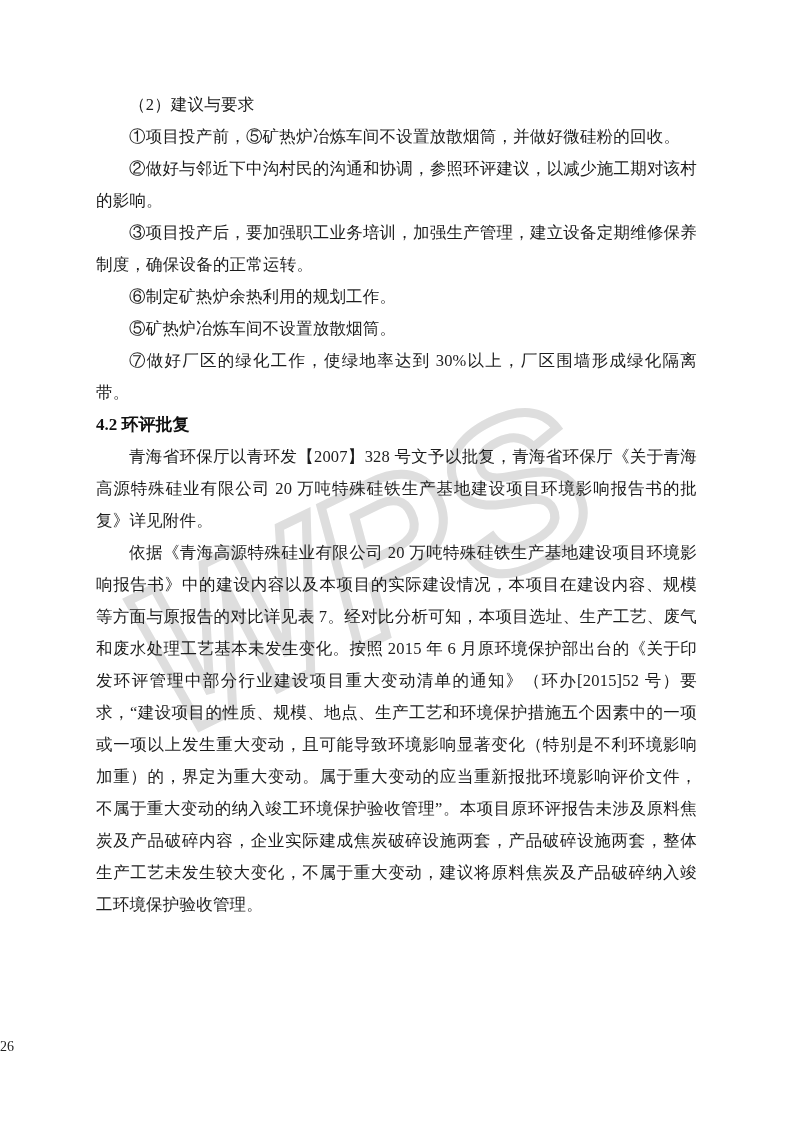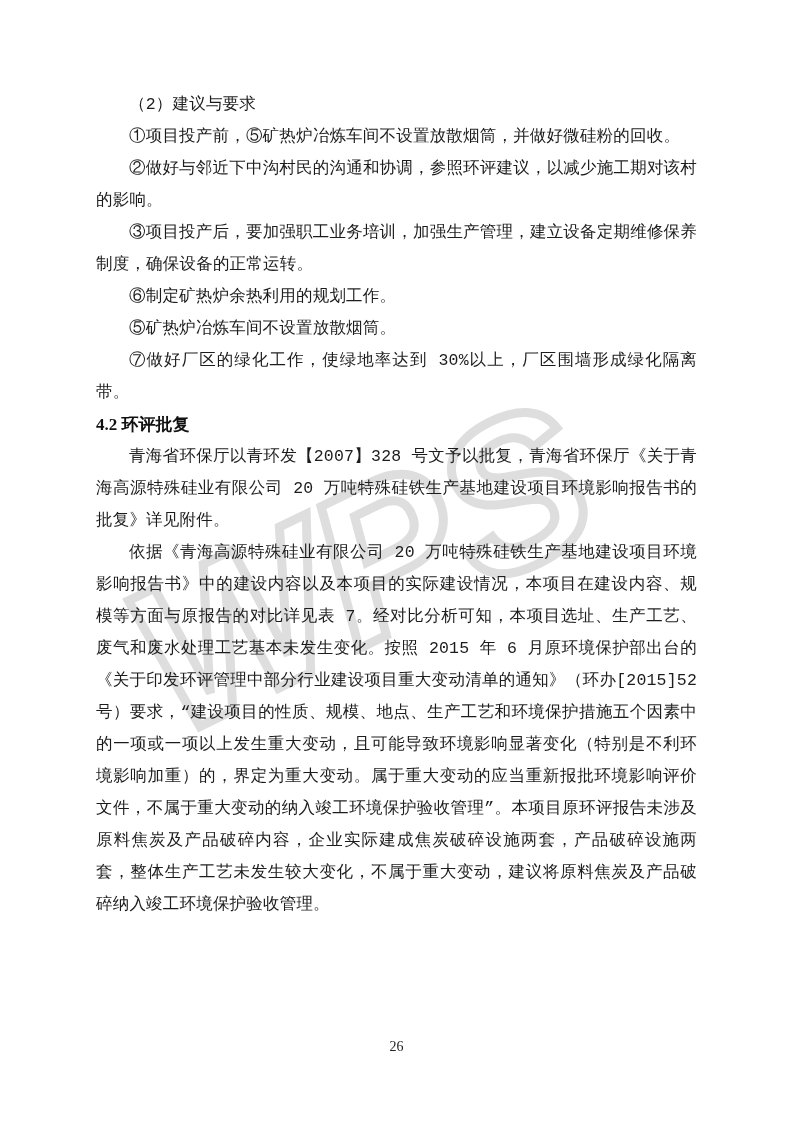--- a/index.html
+++ b/index.html
@@ -31,38 +31,36 @@
     width: 601px;
     z-index: 2;
   }
   .para {
     margin: 0;
     font-size: 16.5px;
     line-height: 32px;
     text-align: justify;
     text-indent: 2em;
     letter-spacing: 0.2px;
-    font-family: Liberation Mono, monospace;
   }
   .heading {
     margin: 0;
     font-size: 17px;
     line-height: 32px;
     font-weight: bold;
     font-family: Liberation Serif, serif;
     text-indent: 0;
     text-align: left;
     color: #111111;
   }
   .page-number {
     position: absolute;
     left: 0;
     top: 1037px;
     width: 100%;
-    text-align: center;
     font-size: 14px;
     line-height: 20px;
     color: #222222;
     z-index: 2;
   }
 </style>
 </head>
 <body>
 
 <div class="page">

